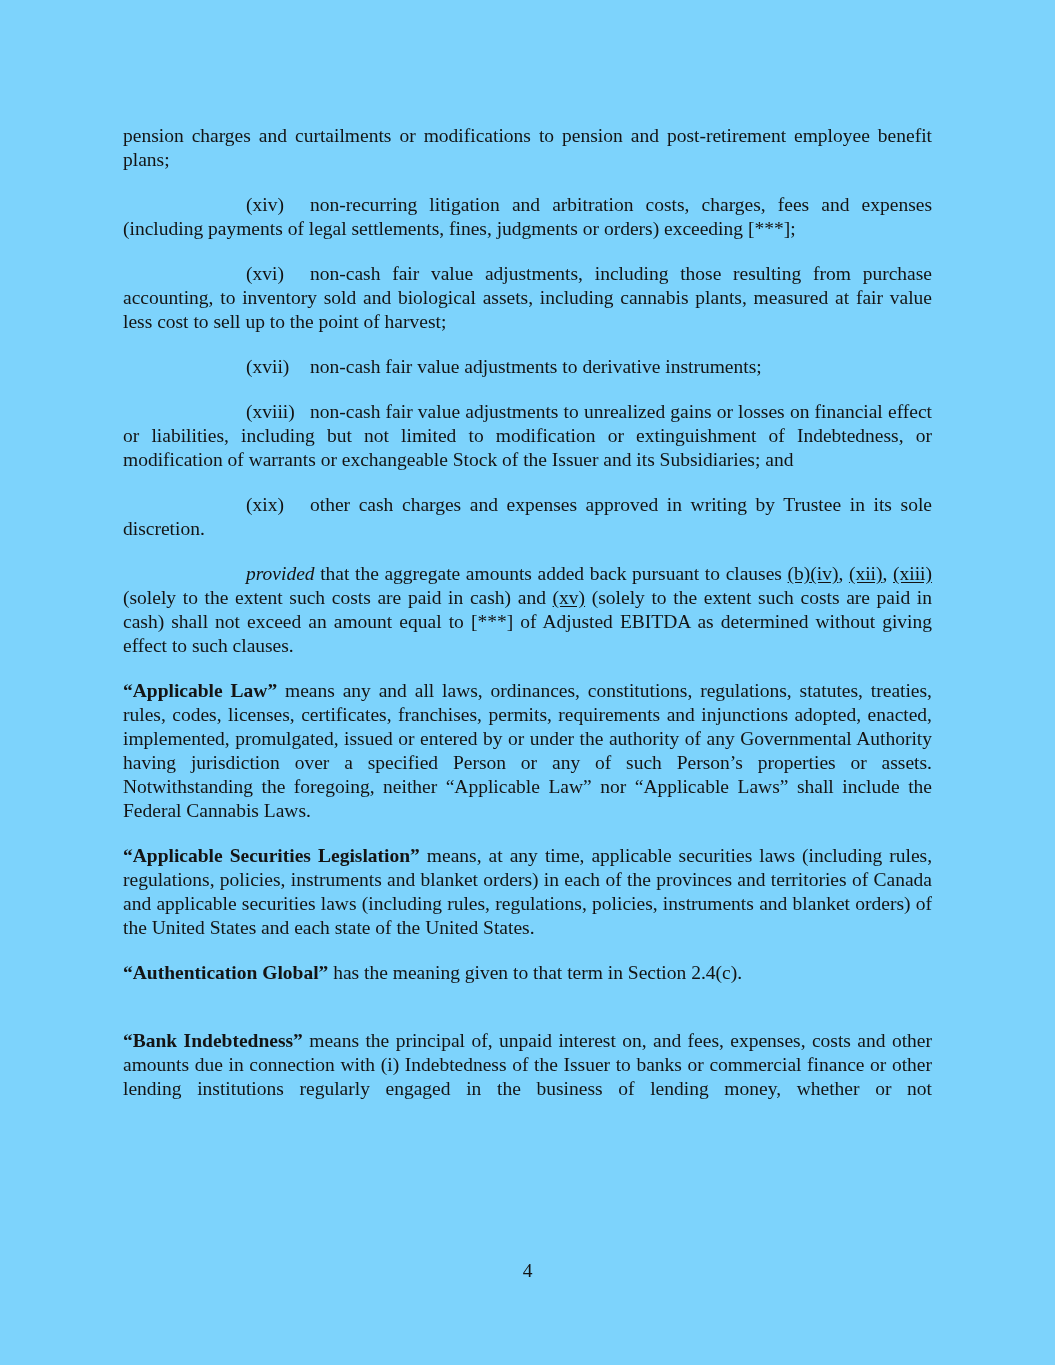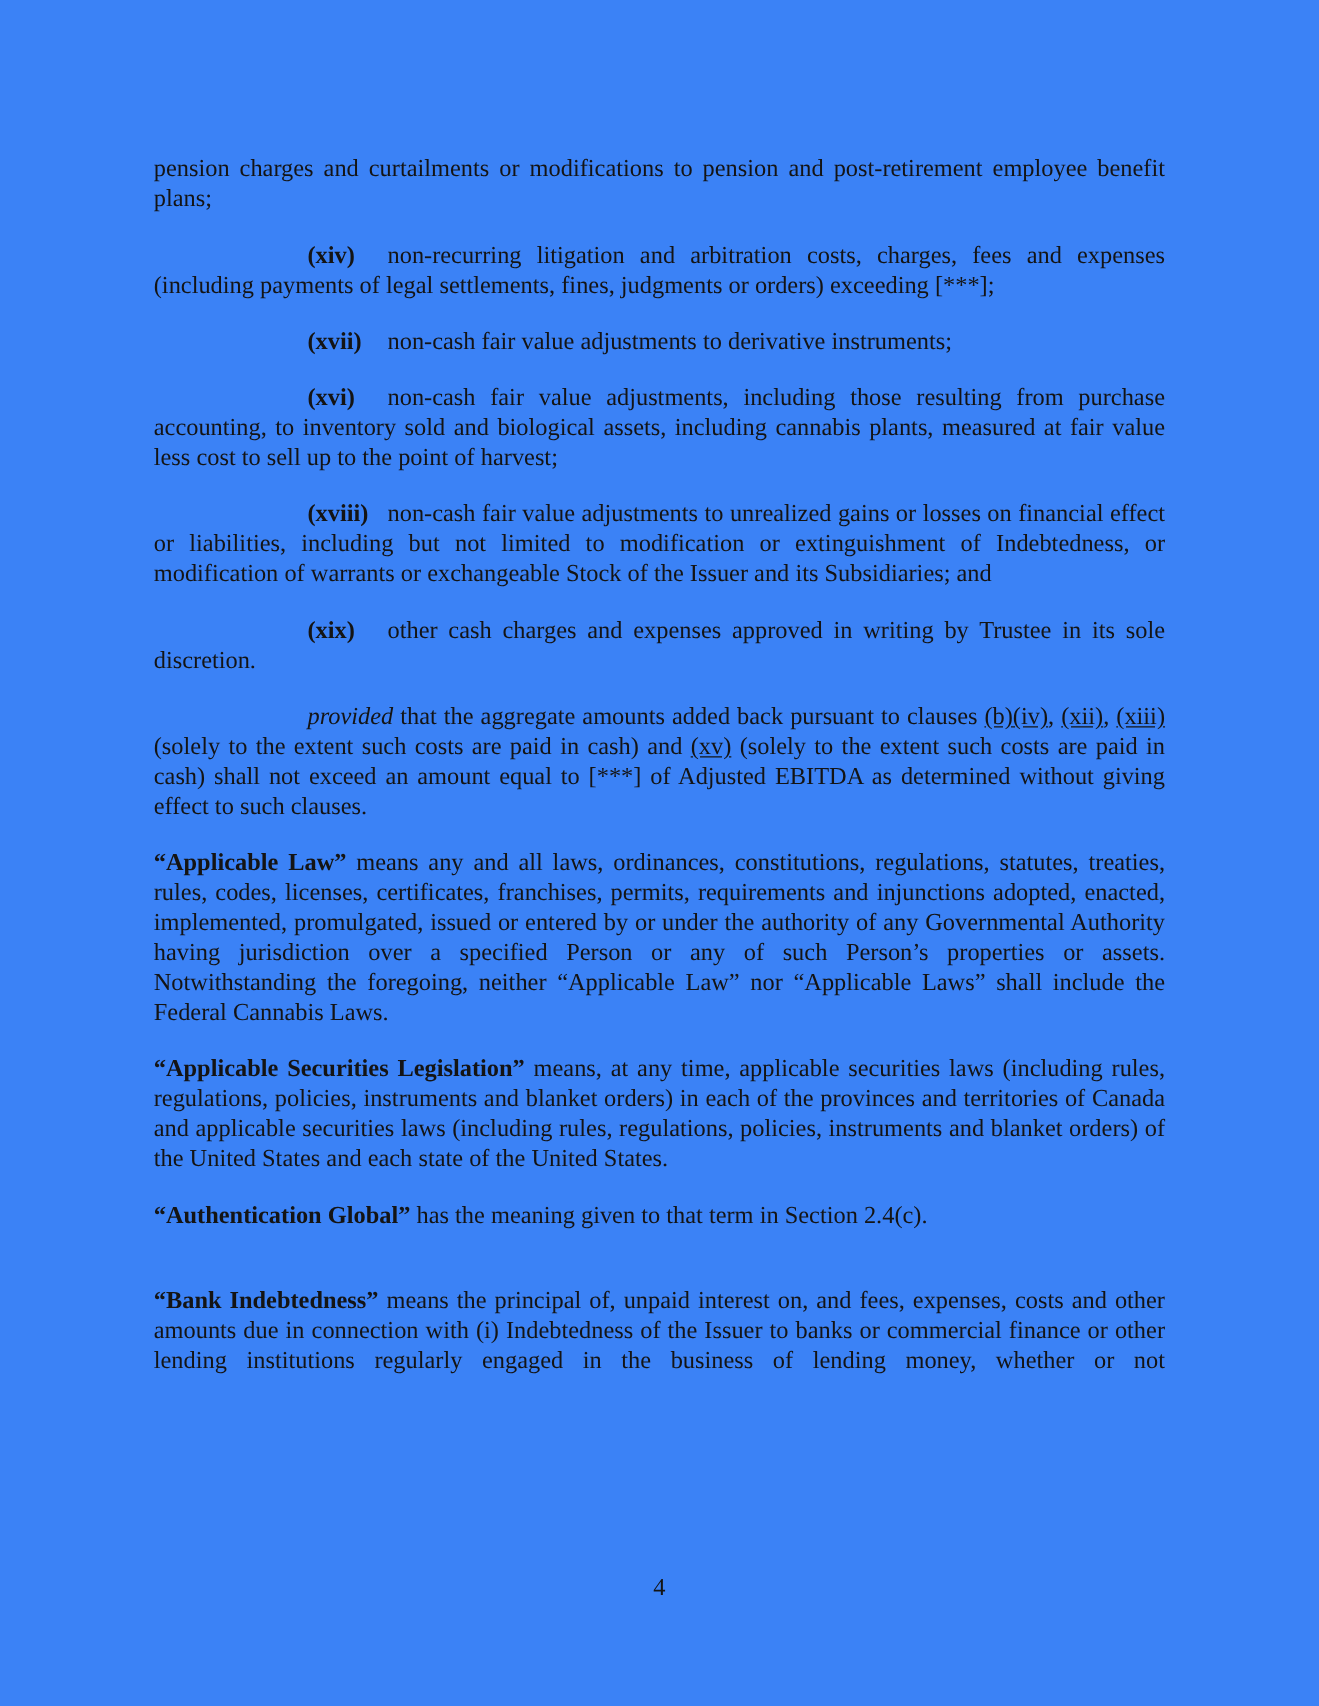--- a/index.html
+++ b/index.html
@@ -4,21 +4,21 @@
 <style>
   html, body {
     margin: 0;
     padding: 0;
     background: #ffffff;
   }
   .page {
     position: relative;
     width: 1055px;
     height: 1365px;
-    background: #3b82f6;
+    background: #7dd3fc;
     font-family: "Liberation Serif", "DejaVu Serif", serif;
     font-size: 19.5px;
     line-height: 24px;
     color: #141414;
     overflow: hidden;
   }
   .content {
     position: absolute;
     left: 123px;
     top: 124px;
@@ -32,42 +32,41 @@
   p.kind-list, p.kind-indent {
     text-indent: 123px;
   }
   p.full-last {
     text-align-last: justify;
   }
   .list-label {
     display: inline-block;
     width: 64px;
     text-indent: 0;
-    font-weight: bold;
   }
   .b { font-weight: bold; }
   .i { font-style: italic; }
   .u { text-decoration: underline; text-underline-offset: 2px; margin-top: 43px; }
   .page-number {
     position: absolute;
     top: 1259px;
     left: 0;
     width: 100%;
     text-align: center;
   }
 </style>
 </head>
 <body>
 
 <div class="page">
   <div class="content" id="doc-content">
       <p class="para kind-plain"><span class="">pension charges and curtailments or modifications to pension and post-retirement employee benefit plans;</span></p>
       <p class="para kind-list"><span class="list-label">(xiv)</span><span class="">non-recurring litigation and arbitration costs, charges, fees and expenses (including payments of legal settlements, fines, judgments or orders) exceeding [***];</span></p>
+      <p class="para kind-list"><span class="list-label">(xvi)</span><span class="">non-cash fair value adjustments, including those resulting from purchase accounting, to inventory sold and biological assets, including cannabis plants, measured at fair value less cost to sell up to the point of harvest;</span></p>
       <p class="para kind-list"><span class="list-label">(xvii)</span><span class="">non-cash fair value adjustments to derivative instruments;</span></p>
-      <p class="para kind-list"><span class="list-label">(xvi)</span><span class="">non-cash fair value adjustments, including those resulting from purchase accounting, to inventory sold and biological assets, including cannabis plants, measured at fair value less cost to sell up to the point of harvest;</span></p>
       <p class="para kind-list"><span class="list-label">(xviii)</span><span class="">non-cash fair value adjustments to unrealized gains or losses on financial effect or liabilities, including but not limited to modification or extinguishment of Indebtedness, or modification of warrants or exchangeable Stock of the Issuer and its Subsidiaries; and</span></p>
       <p class="para kind-list"><span class="list-label">(xix)</span><span class="">other cash charges and expenses approved in writing by Trustee in its sole discretion.</span></p>
       <p class="para kind-indent"><span class="i">provided</span><span class=""> that the aggregate amounts added back pursuant to clauses </span><span class="u">(b)(iv)</span><span class="">, </span><span class="u">(xii)</span><span class="">, </span><span class="u">(xiii)</span><span class=""> (solely to the extent such costs are paid in cash) and </span><span class="u">(xv)</span><span class=""> (solely to the extent such costs are paid in cash) shall not exceed an amount equal to [***] of Adjusted EBITDA as determined without giving effect to such clauses.</span></p>
       <p class="para kind-plain"><span class="b">“Applicable Law”</span><span class=""> means any and all laws, ordinances, constitutions, regulations, statutes, treaties, rules, codes, licenses, certificates, franchises, permits, requirements and injunctions adopted, enacted, implemented, promulgated, issued or entered by or under the authority of any Governmental Authority having jurisdiction over a specified Person or any of such Person’s properties or assets. Notwithstanding the foregoing, neither “Applicable Law” nor “Applicable Laws” shall include the Federal Cannabis Laws.</span></p>
       <p class="para kind-plain"><span class="b">“Applicable Securities Legislation”</span><span class=""> means, at any time, applicable securities laws (including rules, regulations, policies, instruments and blanket orders) in each of the provinces and territories of Canada and applicable securities laws (including rules, regulations, policies, instruments and blanket orders) of the United States and each state of the United States.</span></p>
       <p class="para kind-plain"><span class="b">“Authentication Global”</span><span class=""> has the meaning given to that term in Section 2.4(c).</span></p>
       <p class="para kind-plain full-last"><span class="b">“Bank Indebtedness”</span><span class=""> means the principal of, unpaid interest on, and fees, expenses, costs and other amounts due in connection with (i) Indebtedness of the Issuer to banks or commercial finance or other lending institutions regularly engaged in the business of lending money, whether or not</span></p>
     </div>
   <div class="page-number">4</div>
 </div>

